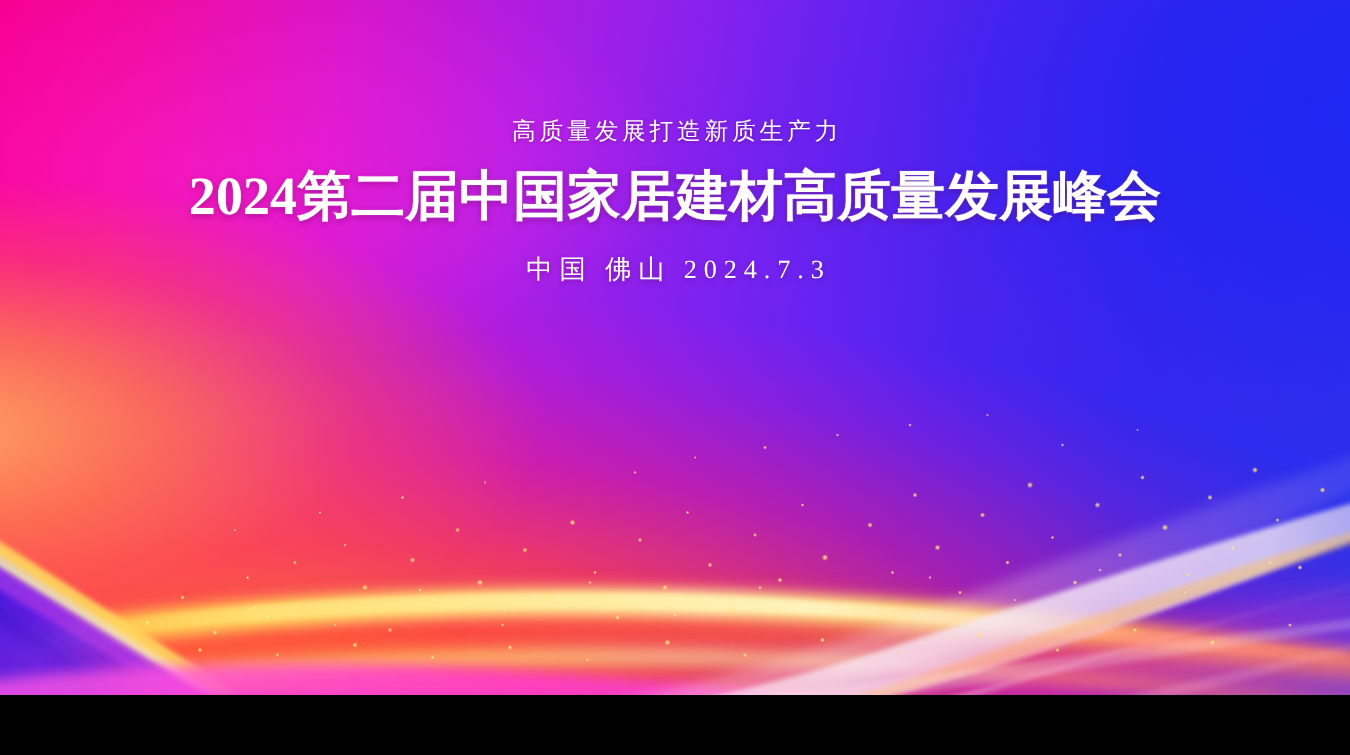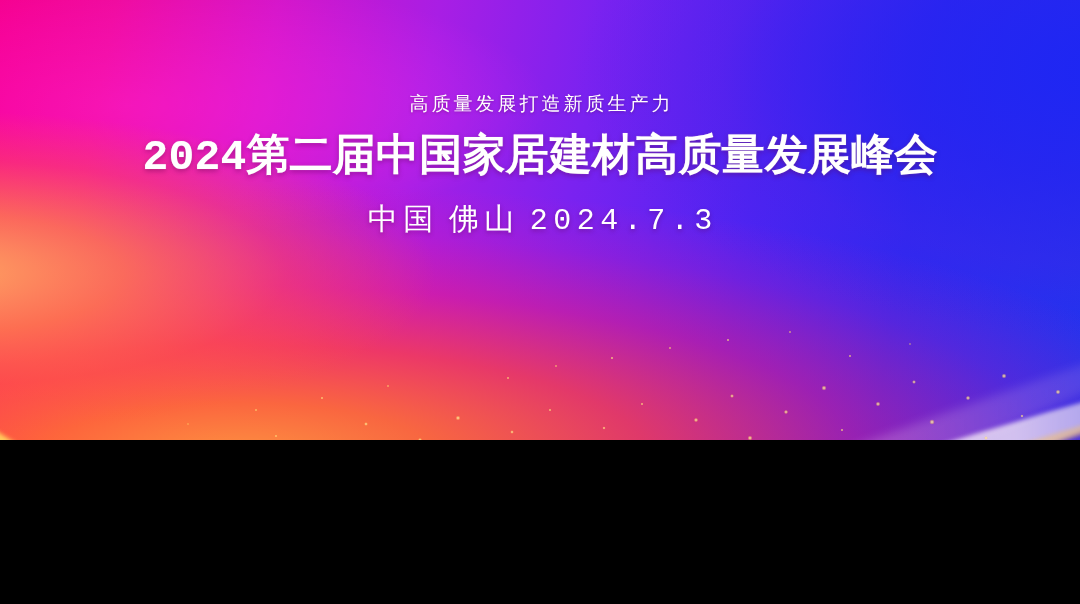--- a/index.html
+++ b/index.html
@@ -3,23 +3,23 @@
 <meta charset="utf-8">
 <style>
   html, body {
     margin: 0;
     padding: 0;
     background: #000;
   }
   #stage {
     position: relative;
     width: 1080px;
-    height: 440px;
+    height: 556px;
     overflow: hidden;
-    font-family: Liberation Mono, monospace;
+    font-family: Liberation Serif, serif;
     background: #6d28d9;
   }
 
   
   .layer { position: absolute; inset: 0; pointer-events: none; }
 
   
   .bg-base {
     background: linear-gradient(100deg,
       #F5008C 0%,
@@ -105,21 +105,21 @@
     line-height: 1.30;
     text-shadow:
        0 2px 5px rgba(92,0,72,0.42),
        0 0 1px rgba(255,255,255,0.55);
     text-align: center;
   }
   .title-main .ln { display: block; }
   .title-sub-line { font-size: 40px; }
   .venue {
     margin-top: 17px;
-    font-size: 30px;
+    font-size: 21px;
     font-weight: 400;
     color: #ffffff;
     letter-spacing: 5.5px;
     text-indent: 5.5px;
     line-height: 1.2;
     text-shadow: 0 2px 4px rgba(92,0,72,0.38);
   }
   .venue .gap { display: inline-block; width: 10px; }
 </style>
 </head>

